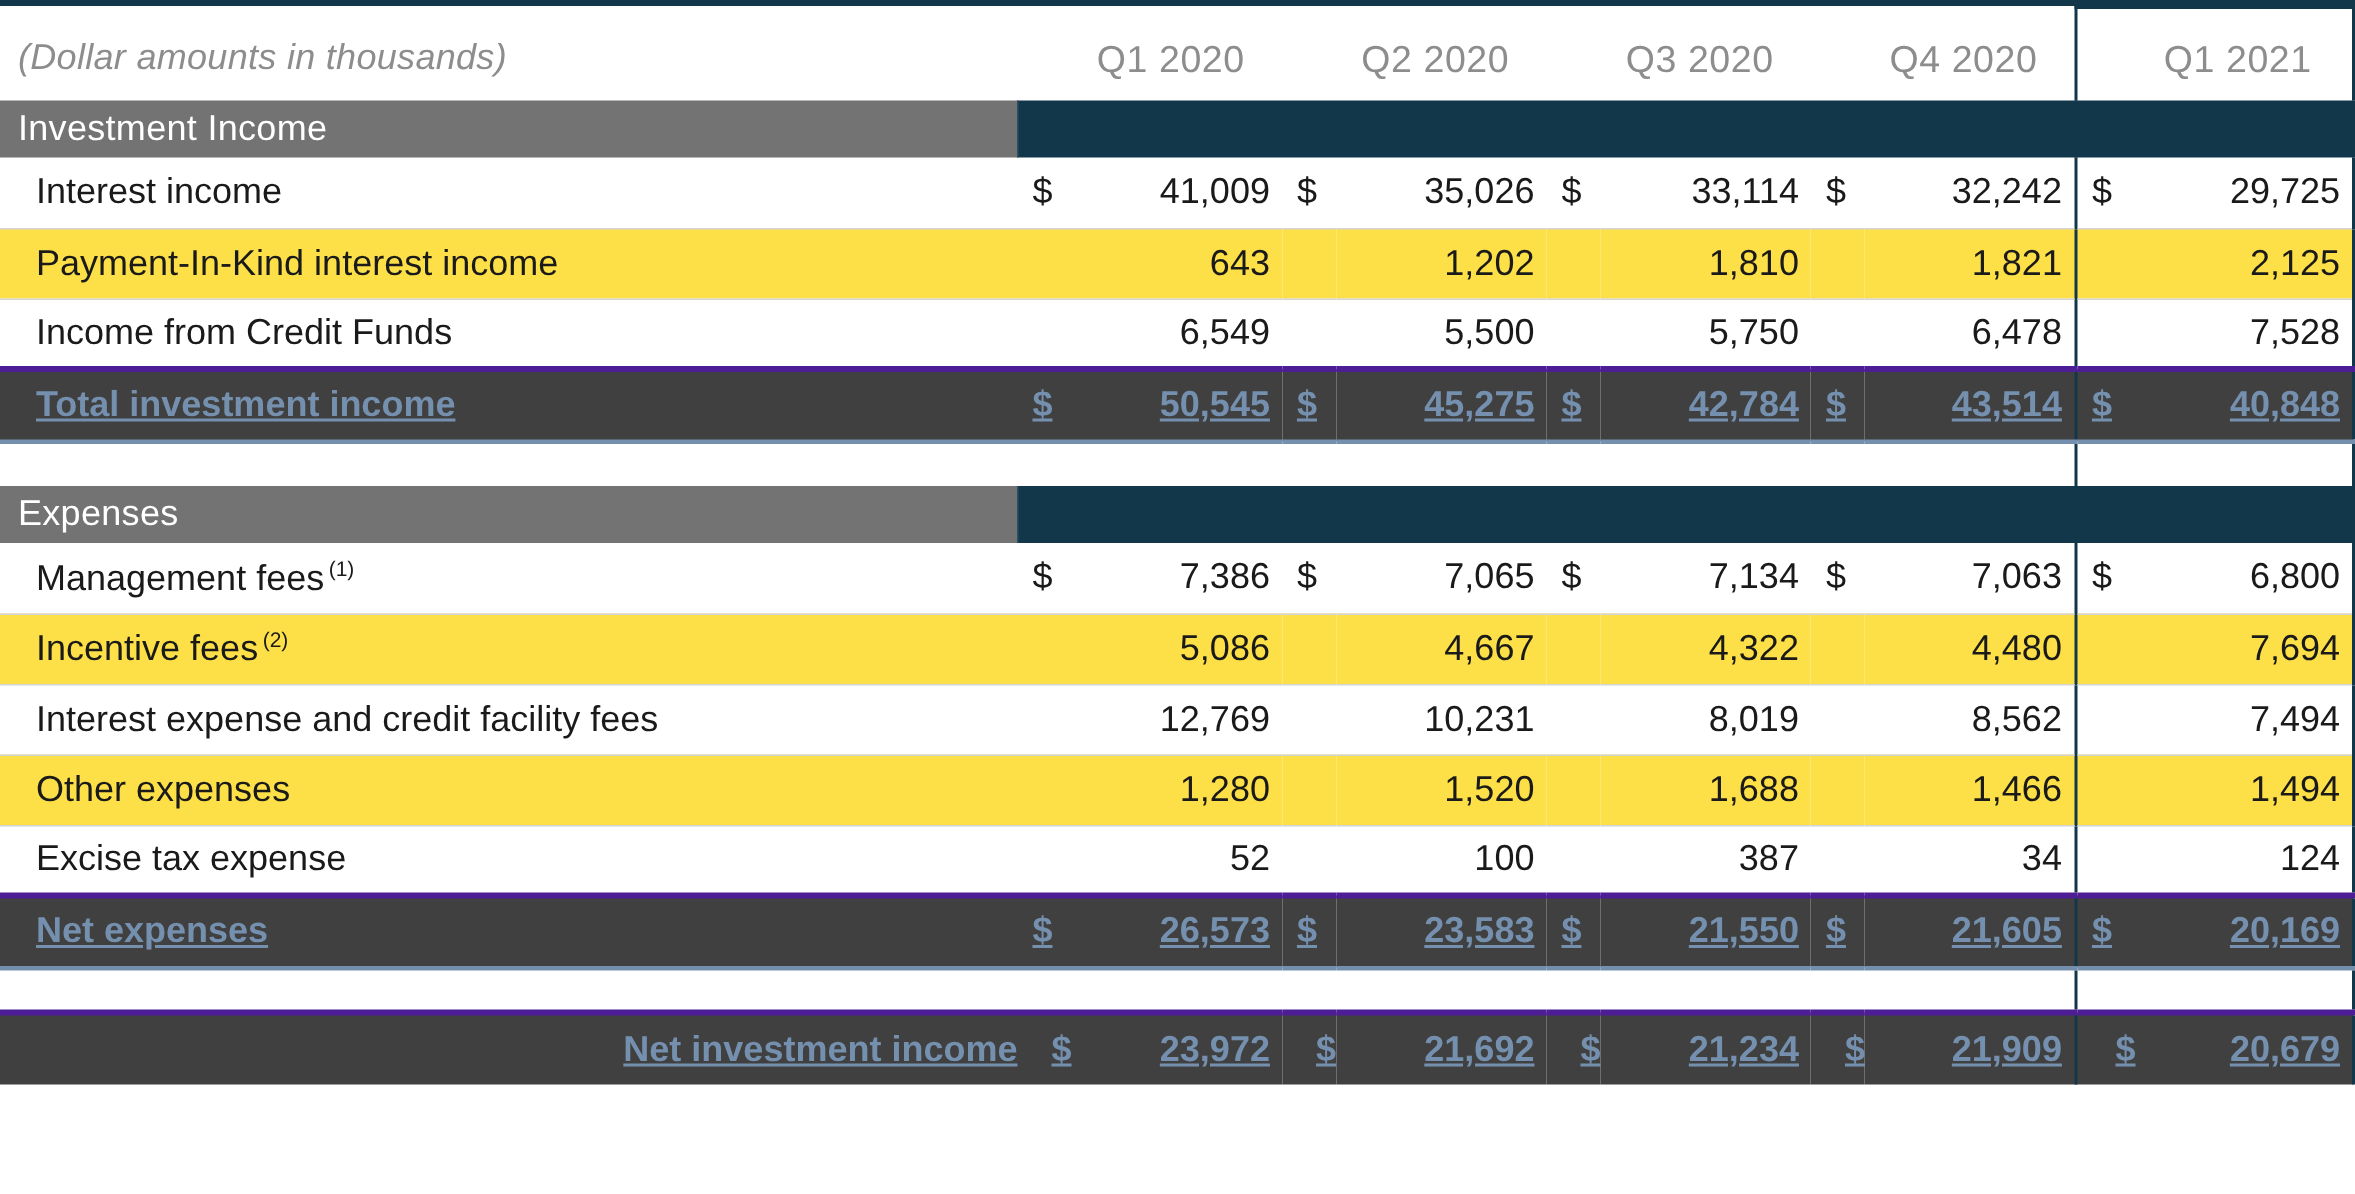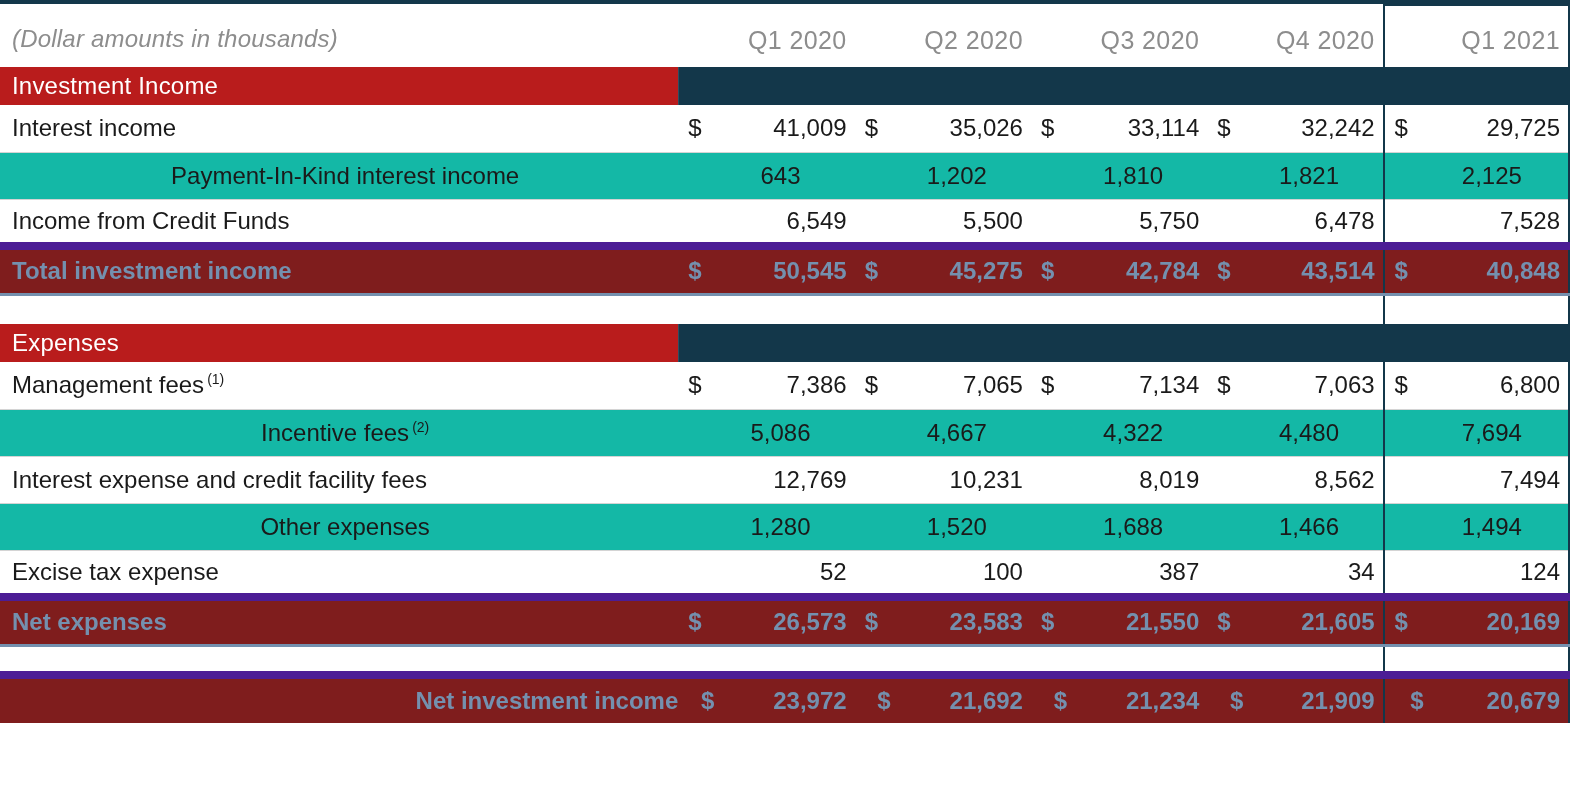--- a/index.html
+++ b/index.html
@@ -52,52 +52,52 @@
     color: #8d8d8d;
     padding-left: 12px;
     text-align: left;
     vertical-align: bottom;
     padding-bottom: 14px;
     letter-spacing: .2px;
   }
   .hdr-q {
     font-size: 25px;
     color: #8d8d8d;
-    text-align: right;
+    text-align: center;
     vertical-align: bottom;
     padding-bottom: 12px;
     padding-right: 8px;
     letter-spacing: .4px;
   }
   .hdr-spacer { }
 
   
   .band td {
-    background: #b91c1c;
+    background: #737373;
     height: 38px;
   }
   .band .band-title {
     color: #ffffff;
     font-size: 24px;
     padding-left: 12px;
     letter-spacing: .2px;
     border-right: 1px solid #2d4f62;
   }
   .band .band-fill { background: #13374a; }
 
   
   .drow { height: 47px; }
-  .drow.alt td { background: #14b8a6; text-align: center; }
+  .drow.alt td { background: #fde047; }
   .drow td { border-bottom: 1px solid #d4d4d4; }
   .drow.noline td { border-bottom: none; }
 
   .lbl {
     font-size: 24px;
     color: #1a1a1a;
-    padding-left: 12px;
+    padding-left: 24px;
     text-align: left;
     white-space: nowrap;
   }
   .lbl sup {
     font-size: 14px;
     vertical-align: super;
     margin-left: 3px;
   }
 
   .cur {
@@ -110,25 +110,26 @@
     font-size: 24px;
     color: #1a1a1a;
     text-align: right;
     padding-right: 8px;
     white-space: nowrap;
   }
 
   
   .trow { height: 48px; }
   .trow td {
-    background: #7f1d1d;
-    border-top: 8px solid #4c1d95;
+    background: #404040;
+    border-top: 4px solid #4c1d95;
     border-bottom: 3px solid #7490ae;
     font-weight: bold;
     color: #7490ae;
+    text-decoration: underline;
   }
   .trow .lbl,
   .trow .cur,
   .trow .num { color: #7490ae; font-weight: bold; }
 
   .trow.nobottom td { border-bottom: none; text-align: right; }
 
   
   .gap { height: 30px; }
   .gap td { background: #ffffff; }

